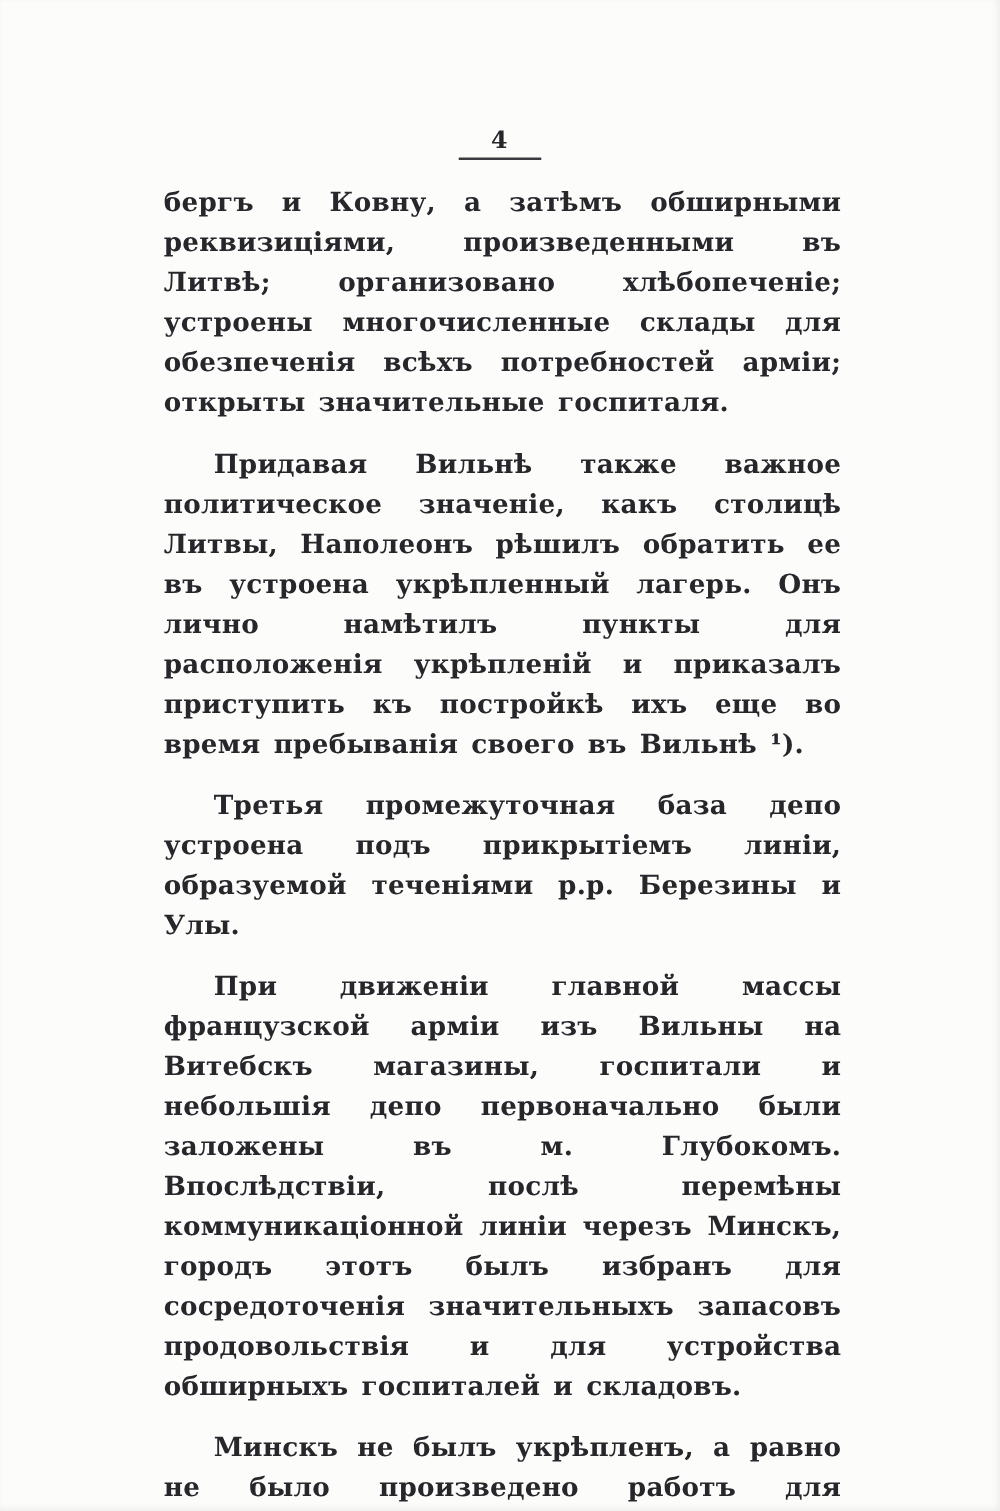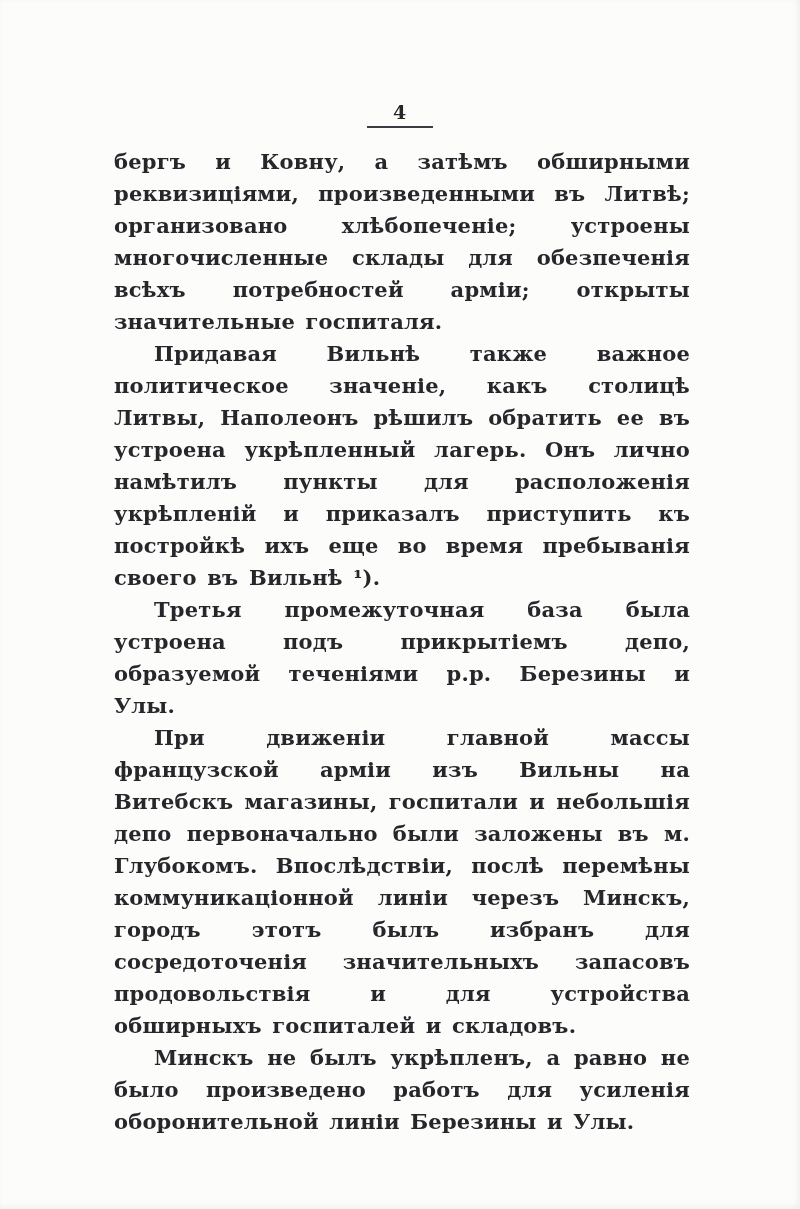--- a/index.html
+++ b/index.html
@@ -37,37 +37,37 @@
   .text-block {
     margin: 18px 110px 0 114px;
     font-size: 21px;
     font-weight: bold;
     line-height: 32px;
     text-align: justify;
     word-spacing: 3px;
     letter-spacing: 0.2px;
   }
   .text-block p {
-    margin: 0;
+    margin: 17px;
     text-indent: 40px;
   }
   .text-block p.no-indent {
     text-indent: 0;
   }
 </style>
 </head>
 <body>
 
 <div class="scan-page">
 
   <div class="page-number-wrap">
     <div class="page-number">4</div>
   </div>
 
   <div class="text-block">
     <p class="no-indent">бергъ и Ковну, а затѣмъ обширными реквизиціями, произведенными въ Литвѣ; организовано хлѣбопеченіе; устроены многочисленные склады для обезпеченія всѣхъ потребностей арміи; открыты значительные госпиталя.</p>
     <p>Придавая Вильнѣ также важное политическое значеніе, какъ столицѣ Литвы, Наполеонъ рѣшилъ обратить ее въ устроена укрѣпленный лагерь. Онъ лично намѣтилъ пункты для расположенія укрѣпленій и приказалъ приступить къ постройкѣ ихъ еще во время пребыванія своего въ Вильнѣ ¹).</p>
-    <p>Третья промежуточная база была устроена подъ прикрытіемъ депо, образуемой теченіями р.р. Березины и Улы.</p>
+    <p>Третья промежуточная база депо устроена подъ прикрытіемъ линіи, образуемой теченіями р.р. Березины и Улы.</p>
     <p>При движеніи главной массы французской арміи изъ Вильны на Витебскъ магазины, госпитали и небольшія депо первоначально были заложены въ м. Глубокомъ. Впослѣдствіи, послѣ перемѣны коммуникаціонной линіи черезъ Минскъ, городъ этотъ былъ избранъ для сосредоточенія значительныхъ запасовъ продовольствія и для устройства обширныхъ госпиталей и складовъ.</p>
     <p>Минскъ не былъ укрѣпленъ, а равно не было произведено работъ для усиленія оборонительной линіи Березины и Улы.</p>
   </div>
 
 </div>
 
 </body></html>

